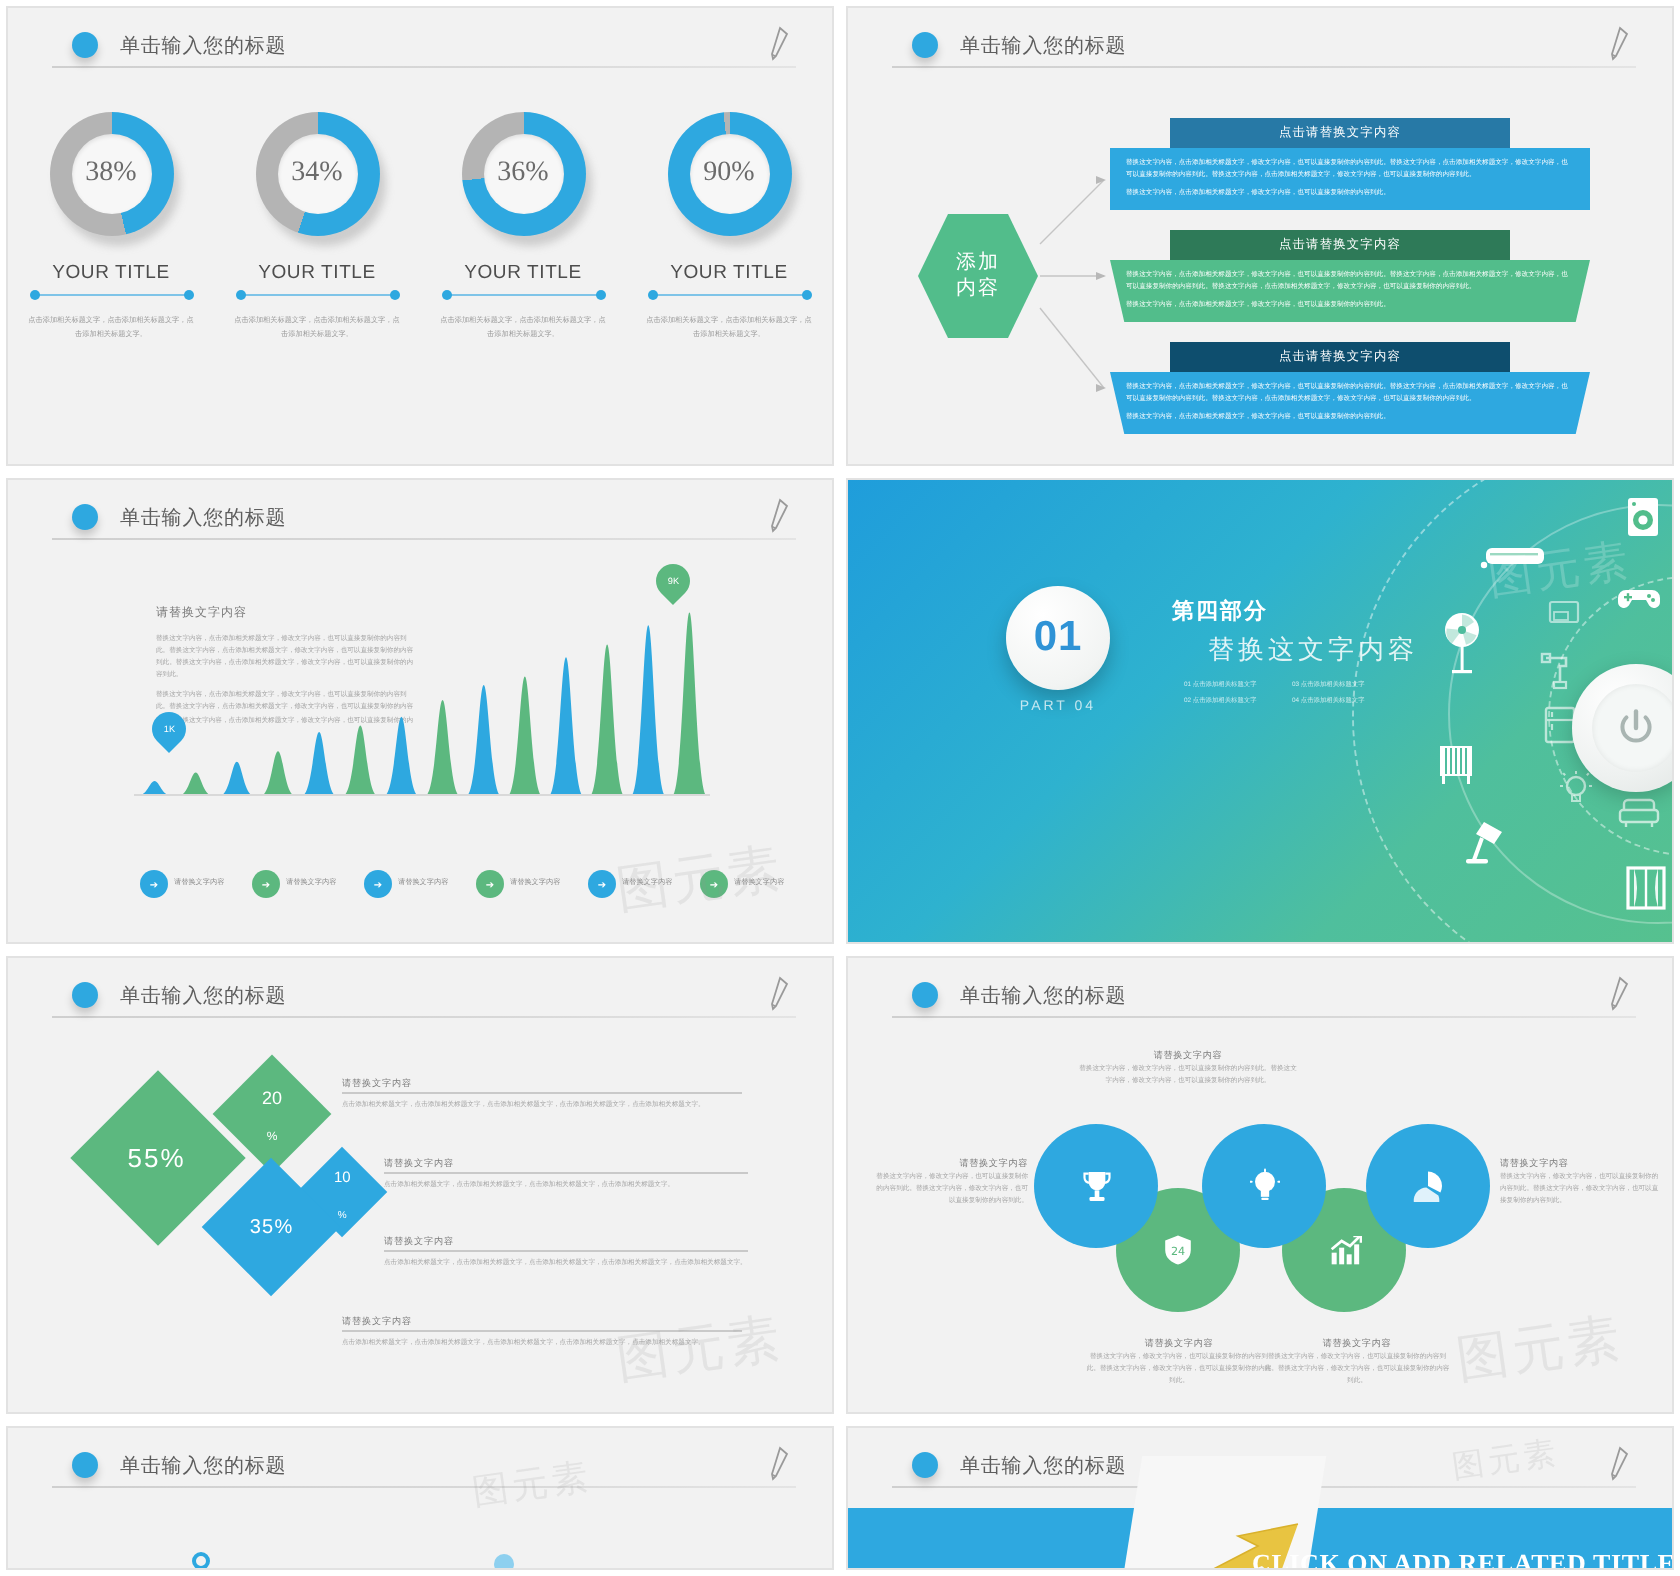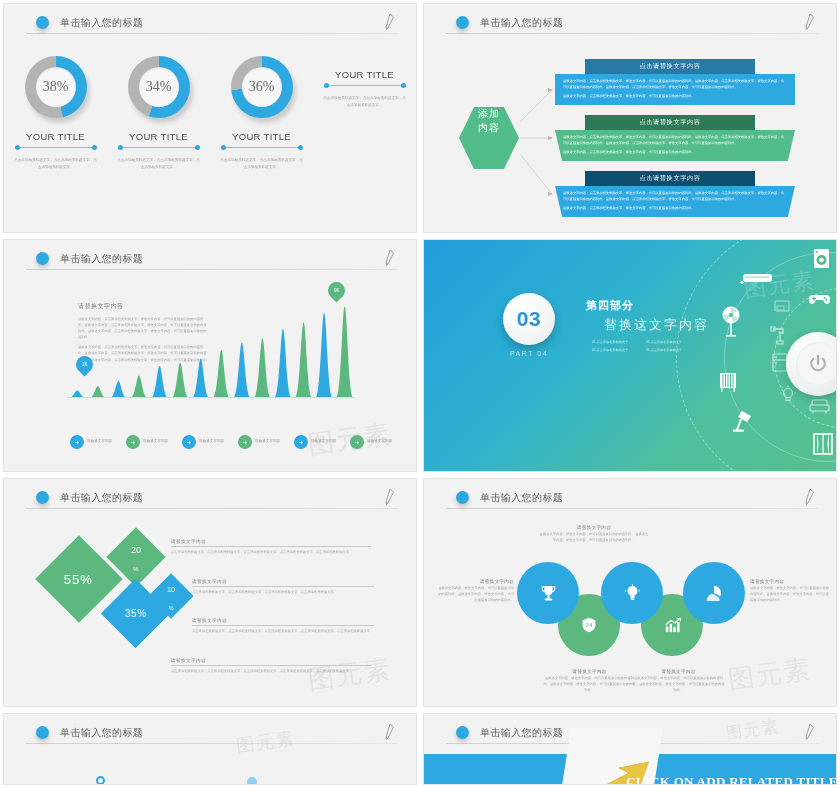--- a/index.html
+++ b/index.html
@@ -81,21 +81,21 @@
   .d-body {
     margin-top:7px; width:86px; font-size:3.6px; line-height:1.85;
     color:#9a9a9a; text-align:center; word-break:break-all;
   }
 
   
   .hexwrap { position:absolute; left:35px; top:103px; width:60px; height:62px; }
   .hex {
     width:60px; height:62px; background:#52bd8b;
     clip-path:polygon(25% 0%,75% 0%,100% 50%,75% 100%,25% 100%,0% 50%);
-    display:flex; flex-direction:column; align-items:center; justify-content:flex-start;
+    display:flex; flex-direction:column; align-items:center; justify-content:center;
     color:#fff; font-size:10px; line-height:1.35; letter-spacing:1px;
   }
   .conn { position:absolute; stroke:#c5c5c5; fill:none; stroke-width:0.7; }
   .bar3 { position:absolute; left:131px; }
   .bar3 .cap {
     position:relative; height:15px; display:flex; align-items:center; justify-content:center;
     color:#fff; font-size:6.2px; letter-spacing:.6px;
   }
   .bar3 .body {
     position:relative; padding:5px 8px 6px 8px;
@@ -251,20 +251,27 @@
         <div class="d-title">YOUR TITLE</div>
         <div class="d-rule">
             <div class="bar"></div>
             <div class="k l"></div>
             <div class="k r"></div>
           </div>
         <div class="d-body">点击添加相关标题文字，点击添加相关标题文字，点击添加相关标题文字。</div>
       </div>
 
       <div class="donut-col">
+        <div class="donut-wrap">
+          <div class="donut-shadow"></div>
+          <div class="donut" id="dn3" style="background: conic-gradient(rgb(46, 168, 224) 0deg, rgb(46, 168, 224) 354deg, rgb(180, 180, 180) 354deg, rgb(180, 180, 180) 360deg);"></div>
+          <div class="donut-hole">
+            <span class="donut-val">90%</span>
+          </div>
+        </div>
         <div class="d-title">YOUR TITLE</div>
         <div class="d-rule">
             <div class="bar"></div>
             <div class="k l"></div>
             <div class="k r"></div>
           </div>
         <div class="d-body">点击添加相关标题文字，点击添加相关标题文字，点击添加相关标题文字。</div>
       </div>
     </div>
   </div>
@@ -488,21 +495,21 @@
     <div class="pwr">
       <div class="pwr-in">
         <svg viewBox="0 0 24 24" width="22" height="22">
           <path d="M12 3 v9" stroke="#a9b5b2" stroke-width="2.4" stroke-linecap="round" fill="none"></path>
           <path d="M6.8 6.2 a7.4 7.4 0 1 0 10.4 0" stroke="#a9b5b2" stroke-width="2.2" fill="none" stroke-linecap="round"></path>
         </svg>
       </div>
     </div>
 
     <div class="num04">
-      <b>03</b>
+      <b>01</b>
     </div>
     <div class="part04">PART 04</div>
     <div class="hero-t1">第四部分</div>
     <div class="hero-t2">替换这文字内容</div>
     <div class="hero-grid">
       <div>01 点击添加相关标题文字</div>
       <div>03 点击添加相关标题文字</div>
       <div>02 点击添加相关标题文字</div>
       <div>04 点击添加相关标题文字</div>
     </div>

